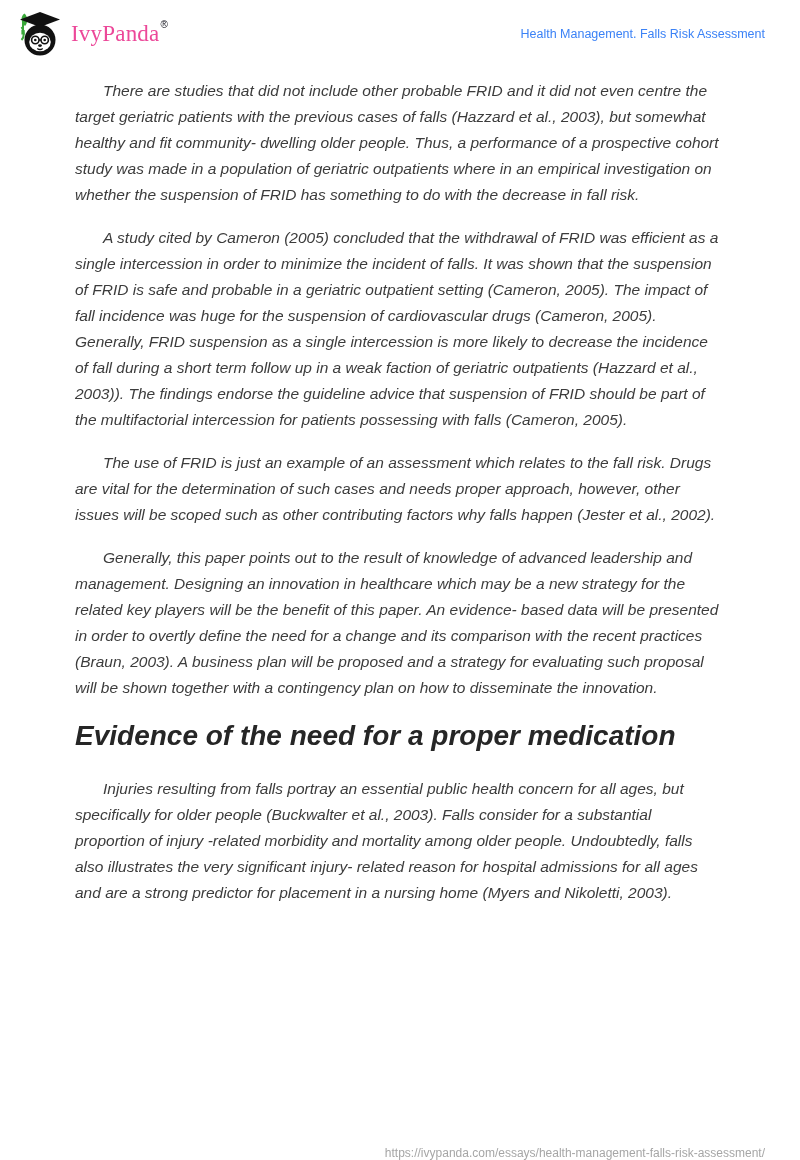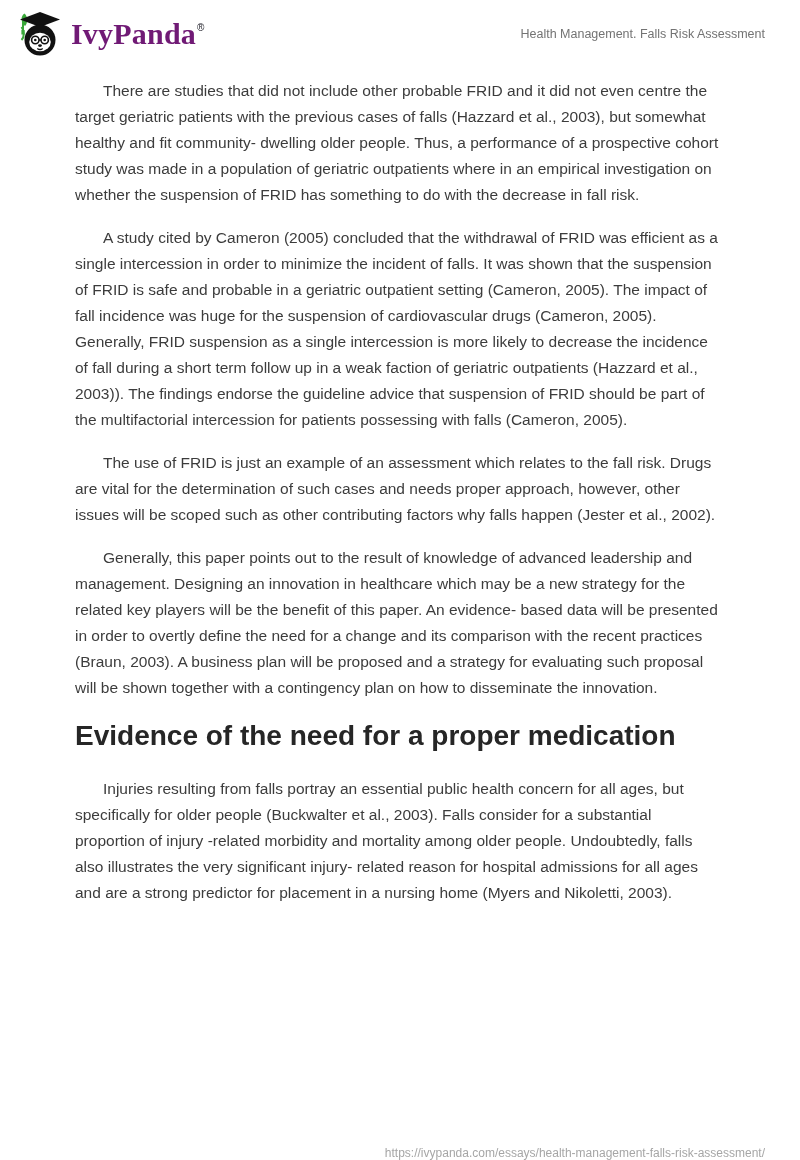--- a/index.html
+++ b/index.html
@@ -24,44 +24,45 @@
     height: 58px;
   }
   .brand {
     display: flex;
     align-items: center;
     gap: 9px;
     cursor: pointer;
   }
   .brand-name {
     font-family: "Liberation Serif", serif;
-    font-weight: 700;
-    font-size: 30px;
-    color: #701a75;
+    font-weight: 400;
+    font-size: 23px;
+    color: #ec4899;
     letter-spacing: 0.2px;
   }
   .brand-reg {
     font-size: 10px;
     color: #15151f;
     vertical-align: super;
     position: relative;
     top: -7px;
     left: 1px;
   }
   .doc-title {
-    color: #737373;
+    color: #3b82f6;
     font-size: 12.5px;
   }
 
   
   .content {
     margin: 20px 78px 0 75px;
     color: #3c3c3c;
     font-size: 15.5px;
     line-height: 26px;
+    font-style: italic;
   }
   .content p {
     margin: 0 0 17px 0;
     text-indent: 28px;
   }
   .content h1 {
     font-size: 30px;
     color: #262626;
     font-weight: 700;
     margin: 36px 0 26px 0;

